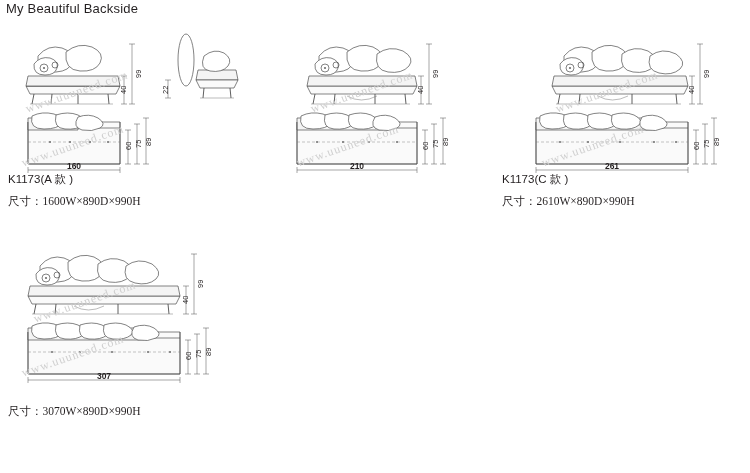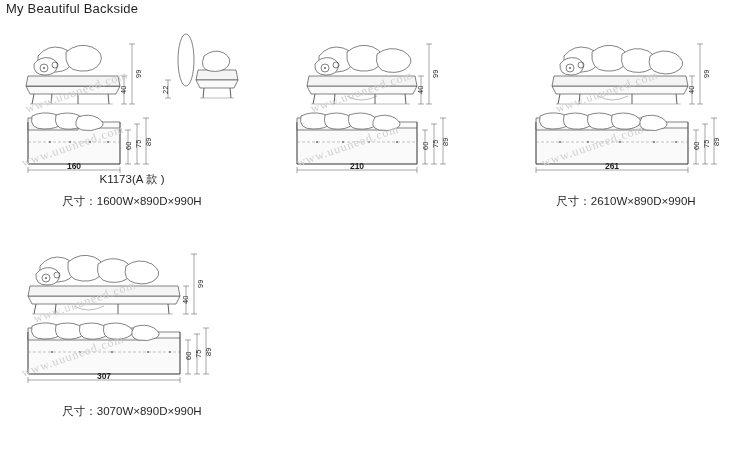--- a/index.html
+++ b/index.html
@@ -44,26 +44,26 @@
   .drawing {
     position: absolute;
     left: 0;
     top: 0;
     width: 248px;
     height: 160px;
   }
   .caption {
     position: absolute;
     width: 100%;
-    text-align: center;
+    text-align: left;
     font-size: 11.5px;
     color: #231f20;
   }
   .caption.model { top: 154px; }
-  .caption.dims { top: 176px; }
+  .caption.dims { top: 176px; font-family: Liberation Serif, serif; }
 
   .wm {
     position: absolute;
     font-size: 12px;
     color: #cfcfcf;
     letter-spacing: 1px;
     transform: rotate(-19deg);
     transform-origin: left center;
     white-space: nowrap;
     pointer-events: none;
@@ -338,20 +338,21 @@
         <g>
           <path class="dimline" d="M34 152 L186 152"></path>
           <path class="dimline" d="M34 149 L34 155"></path>
           <path class="dimline" d="M186 149 L186 155"></path>
           <text class="dimb" x="110" y="151" text-anchor="middle">261</text>
         </g>
       </svg>
       <div class="wm" style="left:54px; top:84px;">www.uuuneed.com</div>
       <div class="wm" style="left:40px; top:138px;">www.uuuneed.com</div>
     </div>
+    <div class="caption model">K1173(C 款 )</div>
     <div class="caption dims">尺寸：2610W×890D×990H</div>
   </div>
 
   <div class="cell r1 c0">
     <div class="drawing">
       <svg width="248" height="160" viewBox="0 0 248 160">
         <g>
           <path class="pale" d="M20 68 L172 68 L168 76 L24 76 Z"></path>
           <path class="pale2" d="M22 58 L170 58 L172 68 L20 68 Z"></path>
           <path class="white" d="M32 38 q10 -12 24 -8 q12 4 10 14 q-2 9 -16 10 q-16 1 -18 -6 z"></path>

